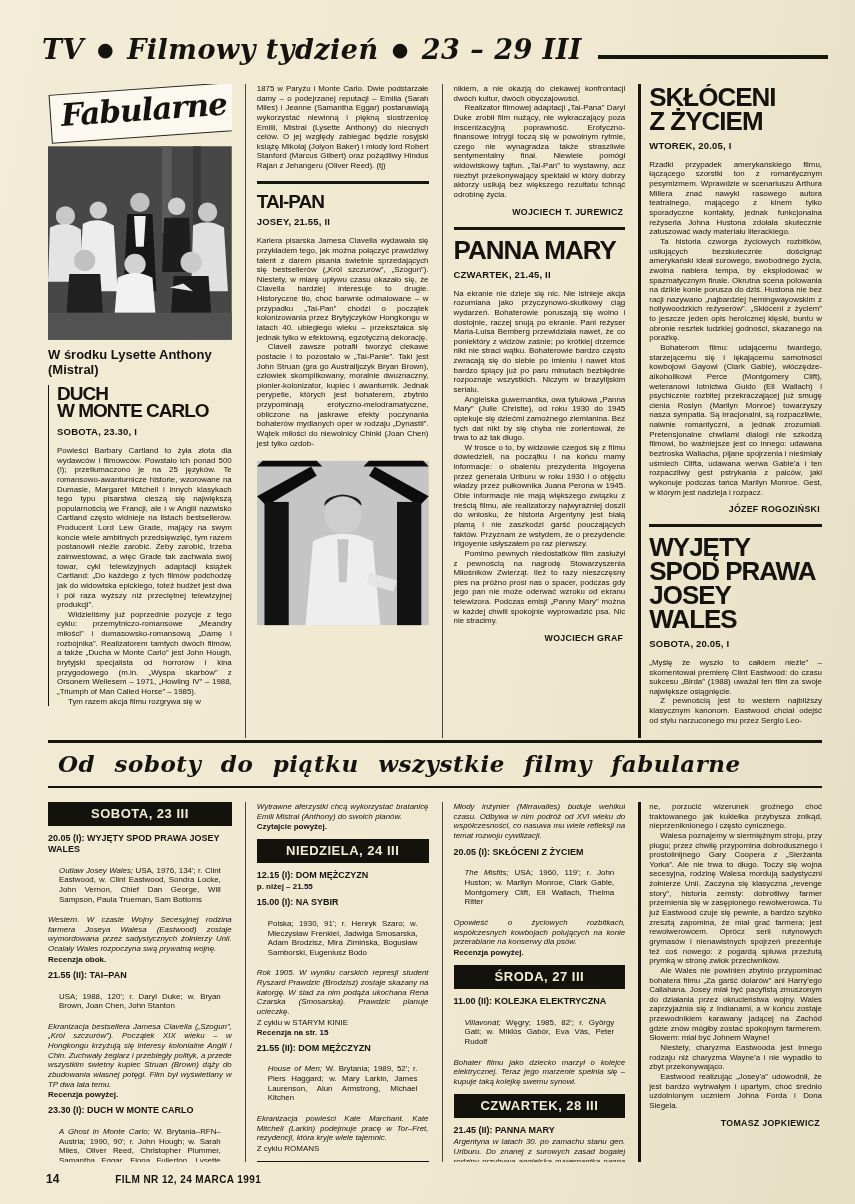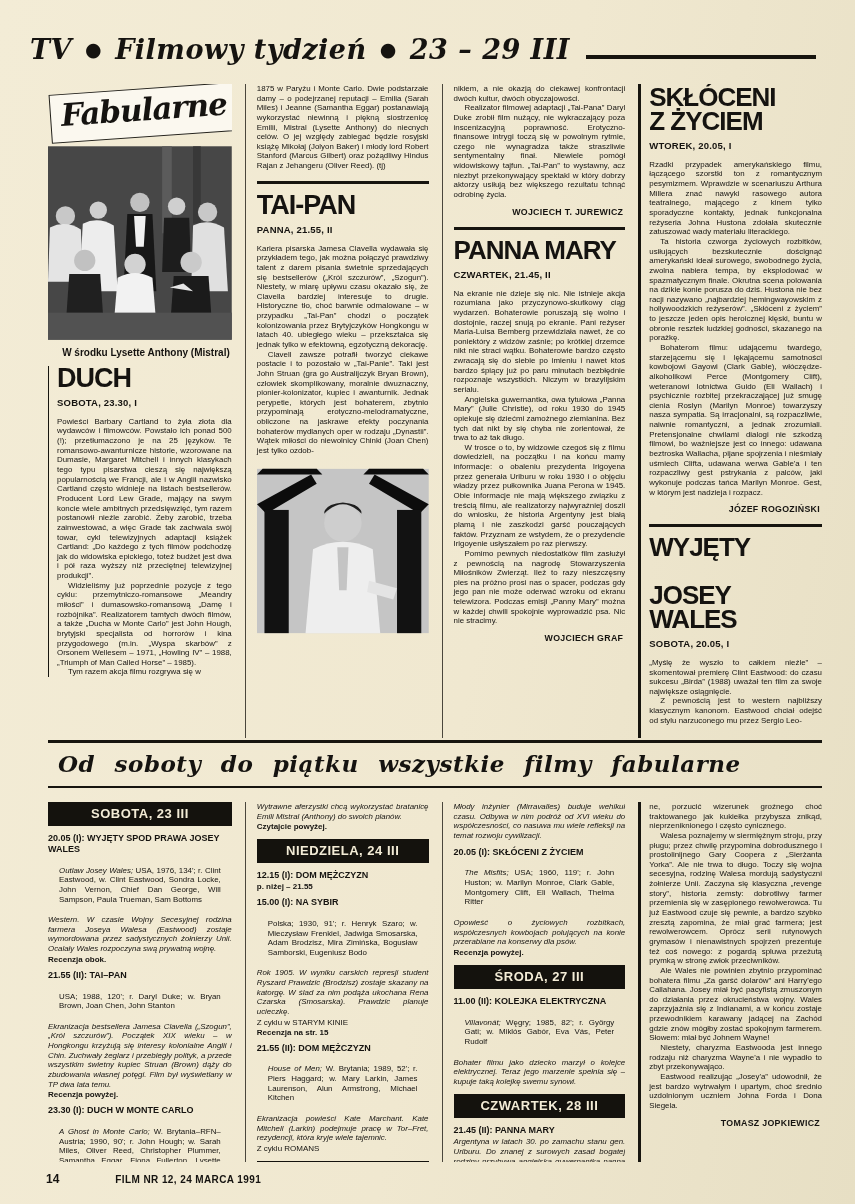--- a/index.html
+++ b/index.html
@@ -2,40 +2,40 @@
 <html lang="pl"><head>
 <meta charset="utf-8">
 <style>
   html,body{margin:0;padding:0;}
   .page{
     position:relative; width:855px; height:1204px; overflow:hidden;
     background:linear-gradient(100deg,#f3ecd6 0%, #f0e8d0 55%, #e7dfc4 100%);
     font-family:"Liberation Sans", sans-serif; color:#151310;
   }
   
-  .masthead{position:absolute; top:34px; left:30px; width:786px; display:flex; align-items:baseline;
+  .masthead{position:absolute; top:34px; left:42px; width:786px; display:flex; align-items:baseline;
     font-family:"DejaVu Serif", serif; font-style:italic; font-weight:bold; font-size:27px; letter-spacing:.5px;}
   .masthead .dot{font-style:normal; font-size:19px; margin:0 13px; position:relative; top:-3px;}
   .masthead .tail{flex:1; height:4px; background:#17150f; align-self:center; margin-left:16px; margin-top:14px;}
   
   .top-grid{position:absolute; top:84px; left:48px; width:774px; height:654px; overflow:hidden;
     display:grid; grid-template-columns:1fr 1fr 1fr 1fr; column-gap:13px;}
   .bottom-grid{position:absolute; top:802px; left:48px; width:774px; height:360px; overflow:hidden;
     display:grid; grid-template-columns:1fr 1fr 1fr 1fr; column-gap:13px;}
   .col{overflow:hidden; min-width:0;}
   .rule-l{border-left:1px solid #4a463c; padding-left:11px;}
   .rule-l-thick{border-left:3px solid #17150f; padding-left:8px;}
   
   .logo-wrap{padding:4px 0 6px 2px;}
   .logo{display:inline-block; background:#fbf8ef; border:1px solid #23211a; padding:2px 18px 9px 10px;
     transform:rotate(-4deg); font-family:"DejaVu Serif", serif; font-style:italic; font-weight:bold;
     font-size:31px; letter-spacing:-1px;}
   .photo{width:100%; display:block; filter:grayscale(1) contrast(1.05);}
-  .caption{font-size:10px; font-weight:bold; text-align:right; padding:4px 2px 6px 0;}
-  .headline{font-weight:bold; font-size:27px; line-height:.92; letter-spacing:-1px; margin:2px 0 6px;}
+  .caption{font-size:13px; font-weight:bold; padding:4px 2px 6px 0;}
+  .headline{font-weight:bold; font-size:19px; line-height:.92; letter-spacing:-1px; margin:2px 0 6px;}
   .headline.small{font-size:26px;}
   .slotline{font-weight:bold; font-size:9.5px; margin:2px 0 9px; letter-spacing:.2px;}
   .body p{font-size:7.9px; line-height:1.22; text-align:justify; margin:0; hyphens:manual;}
   .body p.ind{text-indent:11px;}
   .byline{font-weight:bold; font-size:8.8px; text-align:right; margin:7px 2px 2px 0; letter-spacing:.3px;}
   .rule-thick{border-top:3px solid #17150f; margin:10px 0 9px;}
   .boxed-left{border-left:3px solid #17150f; padding-left:8px; margin-left:-2px;}
   
   .band{position:absolute; top:740px; left:48px; width:774px; border-top:3px solid #17150f;
     border-bottom:2px solid #17150f; padding:7px 0 9px;}
@@ -99,37 +99,38 @@
           <path d="M22 132 L54 132 L58 190 L18 190 Z" fill="#262522"></path>
         <circle cx="148" cy="120" r="11" fill="#d2c6ae"></circle>
           <path d="M130 134 L166 134 L170 190 L126 190 Z" fill="#21201d"></path>
         <path d="M126 146 L140 142 L150 150 Z" fill="#e8e1cf"></path>
         <rect x="0" y="172" width="190" height="28" fill="#55544f"></rect>
       </svg>
       <div class="caption">W środku Lysette Anthony (Mistral)</div>
       <div class="boxed-left">
         <h1 class="headline">
           <span>DUCH</span><br>
+          <span>W MONTE CARLO</span>
         </h1>
         <div class="slotline">SOBOTA, 23.30, I</div>
         <div class="body">
           <p>Powieści Barbary Cartland to żyła złota dla wydawców i filmowców. Powstało ich ponad 500 (!); przetłumaczono je na 25 języków. Te romansowo-awanturnicze historie, wzorowane na Dumasie, Margaret Mitchell i innych klasykach tego typu pisarstwa cieszą się największą popularnością we Francji, ale i w Anglii nazwisko Cartland często widnieje na listach bestsellerów. Producent Lord Lew Grade, mający na swym koncie wiele ambitnych przedsięwzięć, tym razem postanowił nieźle zarobić. Żeby zarobić, trzeba zainwestować, a więc Grade tak zachwala swój towar, cykl telewizyjnych adaptacji książek Cartland: „Do każdego z tych filmów podchodzę jak do widowiska epickiego, toteż budżet jest dwa i pół raza wyższy niż przeciętnej telewizyjnej produkcji”.</p>
           <p class="ind">Widzieliśmy już poprzednie pozycje z tego cyklu: przemytniczo-romansowe „Meandry miłości” i dumasowsko-romansową „Damę i rozbójnika”. Realizatorem tamtych dwóch filmów, a także „Ducha w Monte Carlo” jest John Hough, brytyjski specjalista od horrorów i kina przygodowego (m.in. „Wyspa skarbów” z Orsonem Wellesem – 1971, „Howling IV” – 1988, „Triumph of Man Called Horse” – 1985).</p>
           <p class="ind">Tym razem akcja filmu rozgrywa się w</p>
         </div>
       </div>
     </div>
 
     <div class="col rule-l">
       <div class="body">
         <p>1875 w Paryżu i Monte Carlo. Dwie podstarzałe damy – o podejrzanej reputacji – Emilia (Sarah Miles) i Jeanne (Samantha Eggar) postanawiają wykorzystać niewinną i piękną siostrzenicę Emilii, Mistral (Lysette Anthony) do niecnych celów. O jej względy zabiegać będzie rosyjski książę Mikołaj (Jolyon Baker) i młody lord Robert Stanford (Marcus Gilbert) oraz pożądliwy Hindus Rajan z Jehangeru (Oliver Reed). (tj)</p>
       </div>
       <div class="rule-thick"></div>
       <h1 class="headline">TAI-PAN</h1>
-      <div class="slotline">PANNA, 21.55, II</div>
+      <div class="slotline">JOSEY, 21.55, II</div>
       <div class="body">
         <p>Kariera pisarska Jamesa Clavella wydawała się przykładem tego, jak można połączyć prawdziwy talent z darem pisania świetnie sprzedających się bestsellerów („Król szczurów”, „Szogun”). Niestety, w miarę upływu czasu okazało się, że Clavella bardziej interesuje to drugie. Historyczne tło, choć barwnie odmalowane – w przypadku „Tai-Pan” chodzi o początek kolonizowania przez Brytyjczyków Hongkongu w latach 40. ubiegłego wieku – przekształca się jednak tylko w efektowną, egzotyczną dekorację.</p>
         <p class="ind">Clavell zawsze potrafił tworzyć ciekawe postacie i to pozostało w „Tai-Panie”. Taki jest John Struan (gra go Australijczyk Bryan Brown), człowiek skomplikowany, moralnie dwuznaczny, pionier-kolonizator, kupiec i awanturnik. Jednak perypetie, których jest bohaterem, zbytnio przypominają erotyczno-melodramatyczne, obliczone na jaskrawe efekty poczynania bohaterów mydlanych oper w rodzaju „Dynastii”. Wątek miłości do niewolnicy Chinki (Joan Chen) jest tylko ozdob-</p>
       </div>
       <svg class="photo" style="margin-top:7px" viewBox="0 0 184 176" width="184" height="176">
         <rect width="184" height="176" fill="#c9c2ad"></rect>
         <path d="M0 38 L58 6 L64 16 L10 48 Z" fill="#13110e"></path>
         <path d="M184 38 L126 6 L120 16 L174 48 Z" fill="#13110e"></path>
         <rect x="8" y="44" width="26" height="132" fill="#1a1713"></rect>
         <rect x="150" y="44" width="26" height="132" fill="#1a1713"></rect>
@@ -169,21 +170,21 @@
       <div class="slotline">WTOREK, 20.05, I</div>
       <div class="body">
         <p>Rzadki przypadek amerykańskiego filmu, łączącego szorstki ton z romantycznym pesymizmem. Wprawdzie w scenariuszu Arthura Millera znać nawyki rasowego autora teatralnego, mającego z kinem tylko sporadyczne kontakty, jednak funkcjonalna reżyseria Johna Hustona zdołała skutecznie zatuszować wady materiału literackiego.</p>
         <p class="ind">Ta historia czworga życiowych rozbitków, usiłujących bezskutecznie doścignąć amerykański ideał surowego, swobodnego życia, zwolna nabiera tempa, by eksplodować w spazmatycznym finale. Okrutna scena polowania na dzikie konie porusza do dziś. Hustona nie bez racji nazywano „najbardziej hemingwayowskim z hollywoodzkich reżyserów”. „Skłóceni z życiem” to jeszcze jeden opis heroicznej klęski, buntu w obronie resztek ludzkiej godności, skazanego na porażkę.</p>
         <p class="ind">Bohaterom filmu: udającemu twardego, starzejącemu się i lękającemu samotności kowbojowi Gayowi (Clark Gable), włóczędze-alkoholikowi Perce (Montgomery Clift), weteranowi lotnictwa Guido (Eli Wallach) i psychicznie rozbitej przekraczającej już smugę cienia Roslyn (Marilyn Monroe) towarzyszy nasza sympatia. Są irracjonalni, są rozpaczliwie, naiwnie romantyczni, a jednak zrozumiali. Pretensjonalne chwilami dialogi nie szkodzą filmowi, bo ważniejsze jest co innego: udawana beztroska Wallacha, pijane spojrzenia i nieśmiały uśmiech Clifta, udawana werwa Gable'a i ten rozpaczliwy gest pstrykania z palców, jaki wykonuje podczas tańca Marilyn Monroe. Gest, w którym jest nadzieja i rozpacz.</p>
       </div>
       <div class="byline">JÓZEF ROGOZIŃSKI</div>
       <div class="rule-thick"></div>
       <h1 class="headline small">
         <span>WYJĘTY</span><br>
-        <br>
+        <span>SPOD PRAWA</span><br>
         <span>JOSEY WALES</span>
       </h1>
       <div class="slotline">SOBOTA, 20.05, I</div>
       <div class="body">
         <p>„Myślę że wyszło to całkiem nieźle” – skomentował premierę Clint Eastwood: do czasu sukcesu „Birda” (1988) uważał ten film za swoje największe osiągnięcie.</p>
         <p class="ind">Z pewnością jest to western najbliższy klasycznym kanonom. Eastwood chciał odejść od stylu narzuconego mu przez Sergio Leo-</p>
       </div>
     </div>
   </div>
 

